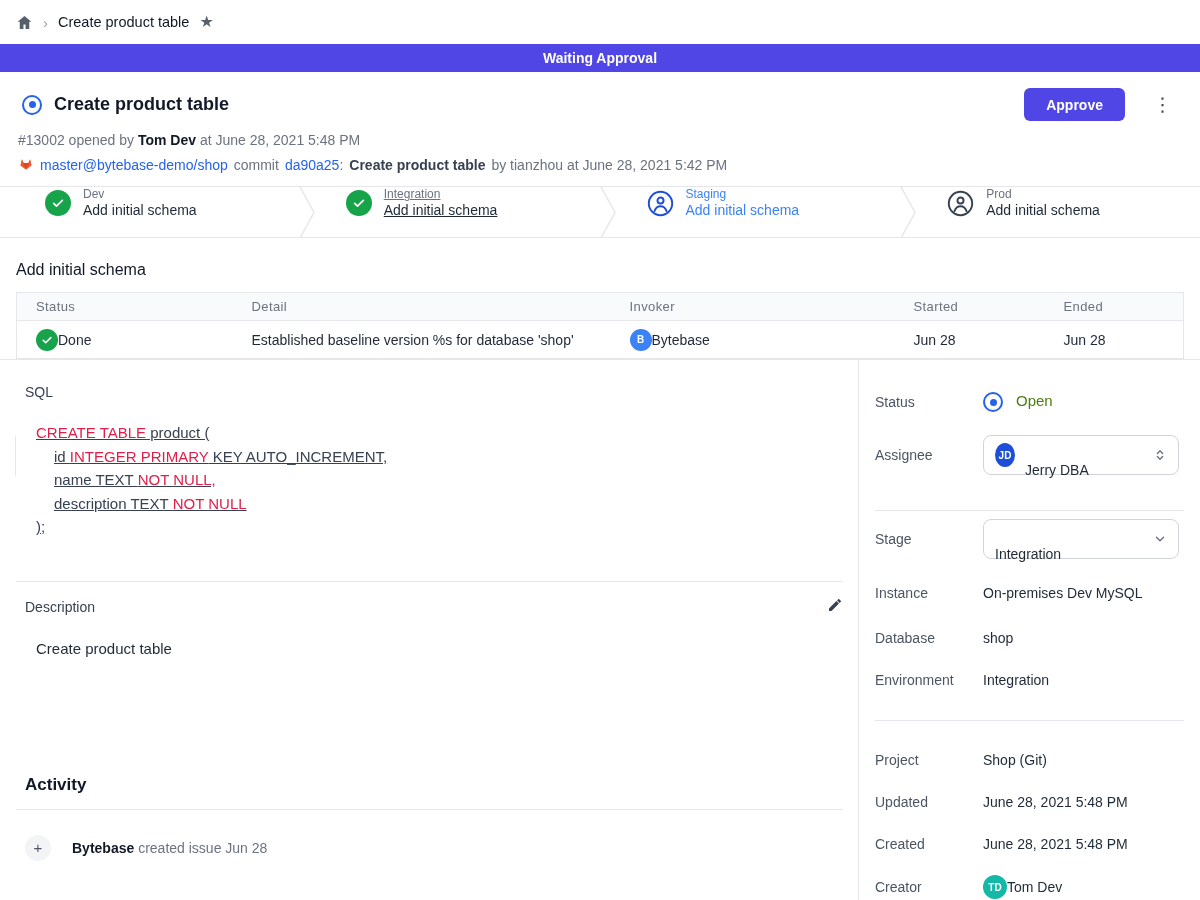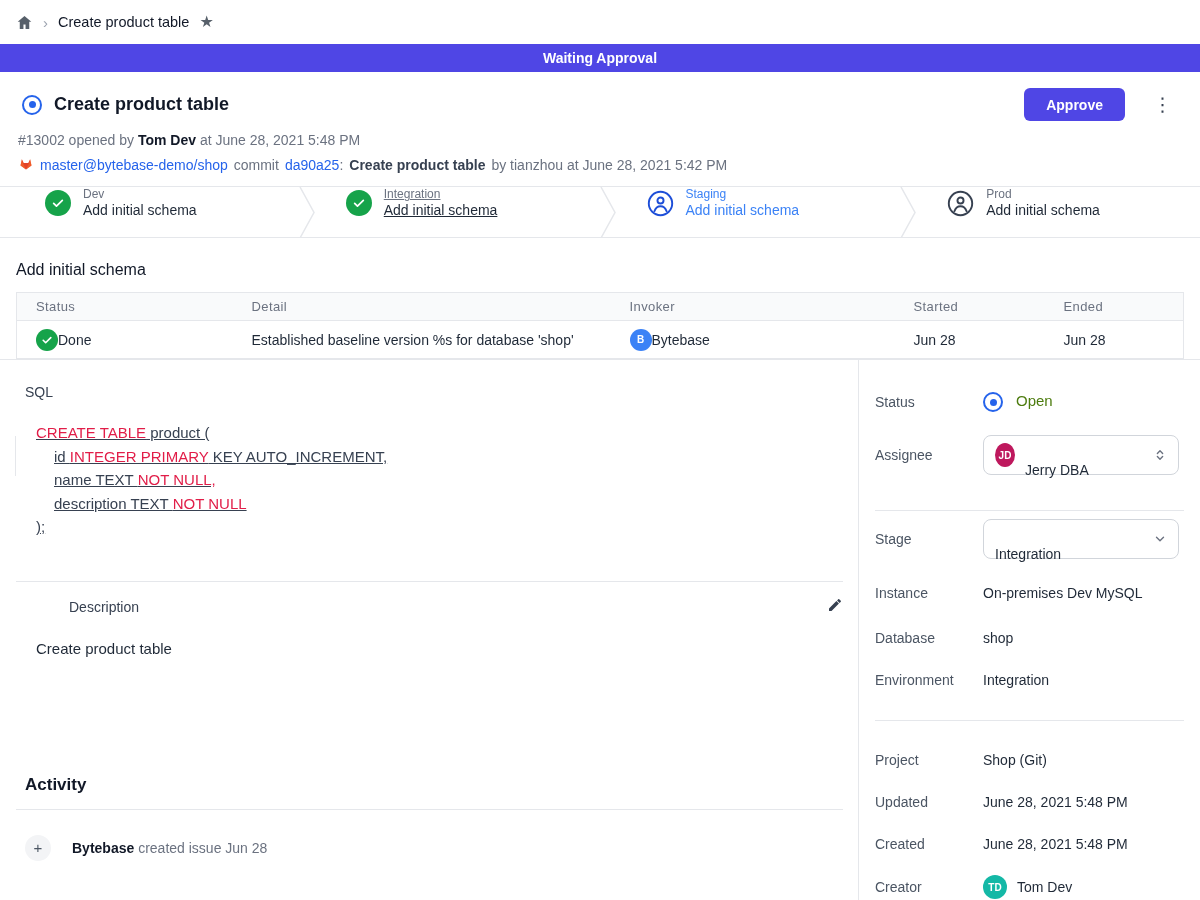--- a/index.html
+++ b/index.html
@@ -64,33 +64,33 @@
   th.c1,td.c1 { padding-left:19px; width:235px; }
   th.c2,td.c2 { width:378px; }
   th.c3,td.c3 { width:284px; }
   th.c4,td.c4 { width:150px; }
   .cell-flex { display:flex; align-items:center; }
   .mini-check { width:22px; height:22px; border-radius:50%; background:#16a34a;
     display:flex; align-items:center; justify-content:center; flex:none; }
   .avatar { width:22px; height:22px; border-radius:50%; color:#fff; font-size:10px; font-weight:700;
     display:flex; align-items:center; justify-content:center; flex:none; }
   .avatar.b { background:#3b82f6; }
-  .avatar.jd { background:#be185d; width:20px; height:24px; }
+  .avatar.jd { background:#1d4ed8; width:20px; height:24px; }
   .avatar.td { width:24px; height:24px; background:#14b8a6; }
 
   
   .lower { flex:1; display:flex; border-top:1px solid #e5e7eb; min-height:0; }
   .main-left { width:858px; flex:none; padding:24px 16px 0 25px; position:relative; }
   .sql-label { font-size:14px; color:#374151; }
   .sql-code { margin:21px 0 0 11px; font-size:15px; line-height:23.5px; color:#374151; white-space:pre;text-decoration:underline; }
   .sql-code .ind { padding-left:18px; display:block; }
   .kw { color:#e11d48; }
   .left-divider { border:none; border-top:1px solid #e5e7eb; margin:42px 0 0 -9px; width:827px; }
   .desc-head { display:flex; align-items:center; margin-top:15px; width:818px; }
-  .desc-label { font-size:14px; color:#374151;margin-left:44px; }
+  .desc-label { font-size:14px; color:#374151; }
   .pencil { margin-left:auto; color:#374151; cursor:pointer; }
   .desc-text { margin:23px 0 0 11px; font-size:15px; color:#1f2937; }
   .activity-title { font-size:17px; font-weight:700; color:#111827; margin:118px 0 0 0; }
   .activity-divider { border:none; border-top:1px solid #e5e7eb; margin:14px 0 0 -9px; width:827px; }
   .activity-item { display:flex; align-items:center; gap:21px; margin-top:25px; position:relative; }
   .plus-circle { width:26px; height:26px; border-radius:50%; background:#f3f4f6; color:#4b5563;
     display:flex; align-items:center; justify-content:center; font-size:15px; flex:none; cursor:pointer; }
   .activity-text { font-size:14px; color:#6b7280; }
   .activity-text .actor { color:#111827; font-weight:700; }
   .timeline { position:absolute; left:15px; top:76px; bottom:-20px; width:1px; background:#e5e7eb; height:40px; }
@@ -105,21 +105,21 @@
   .open-dot.sm { margin-left:0; }
   .row-assignee { margin-top:23px; }
   .select-box { width:196px; height:40px; border:1px solid #d1d5db; border-radius:8px; background:#fff;
     display:flex; align-items:center; gap:10px; padding:0 11px; cursor:pointer; }
   .select-box .name { font-size:14px; color:#1f2937;margin-top:30px; }
   .select-box .chev { margin-left:auto; display:flex; }
   .side-divider { border:none; border-top:1px solid #e5e7eb; margin-top:35px; }
   .row-stage { margin-top:8px; }
   .row-gap30 { margin-top:29px; }
   .row-gap26 { margin-top:26px; }
-  .creator-val { display:flex; align-items:center; gap:10px; }
+  .creator-val { display:flex; align-items:center; }
 </style>
 </head>
 <body>
 
 <div class="app">
 
   <header class="crumbbar">
     <span class="crumb-home">
       <svg width="17" height="17" viewBox="0 0 24 24" fill="#57606a">
           <path d="M12 2.8 2.4 10.9h2.9V21h5.2v-6.3h3v6.3h5.2V10.9h2.9z"></path>

